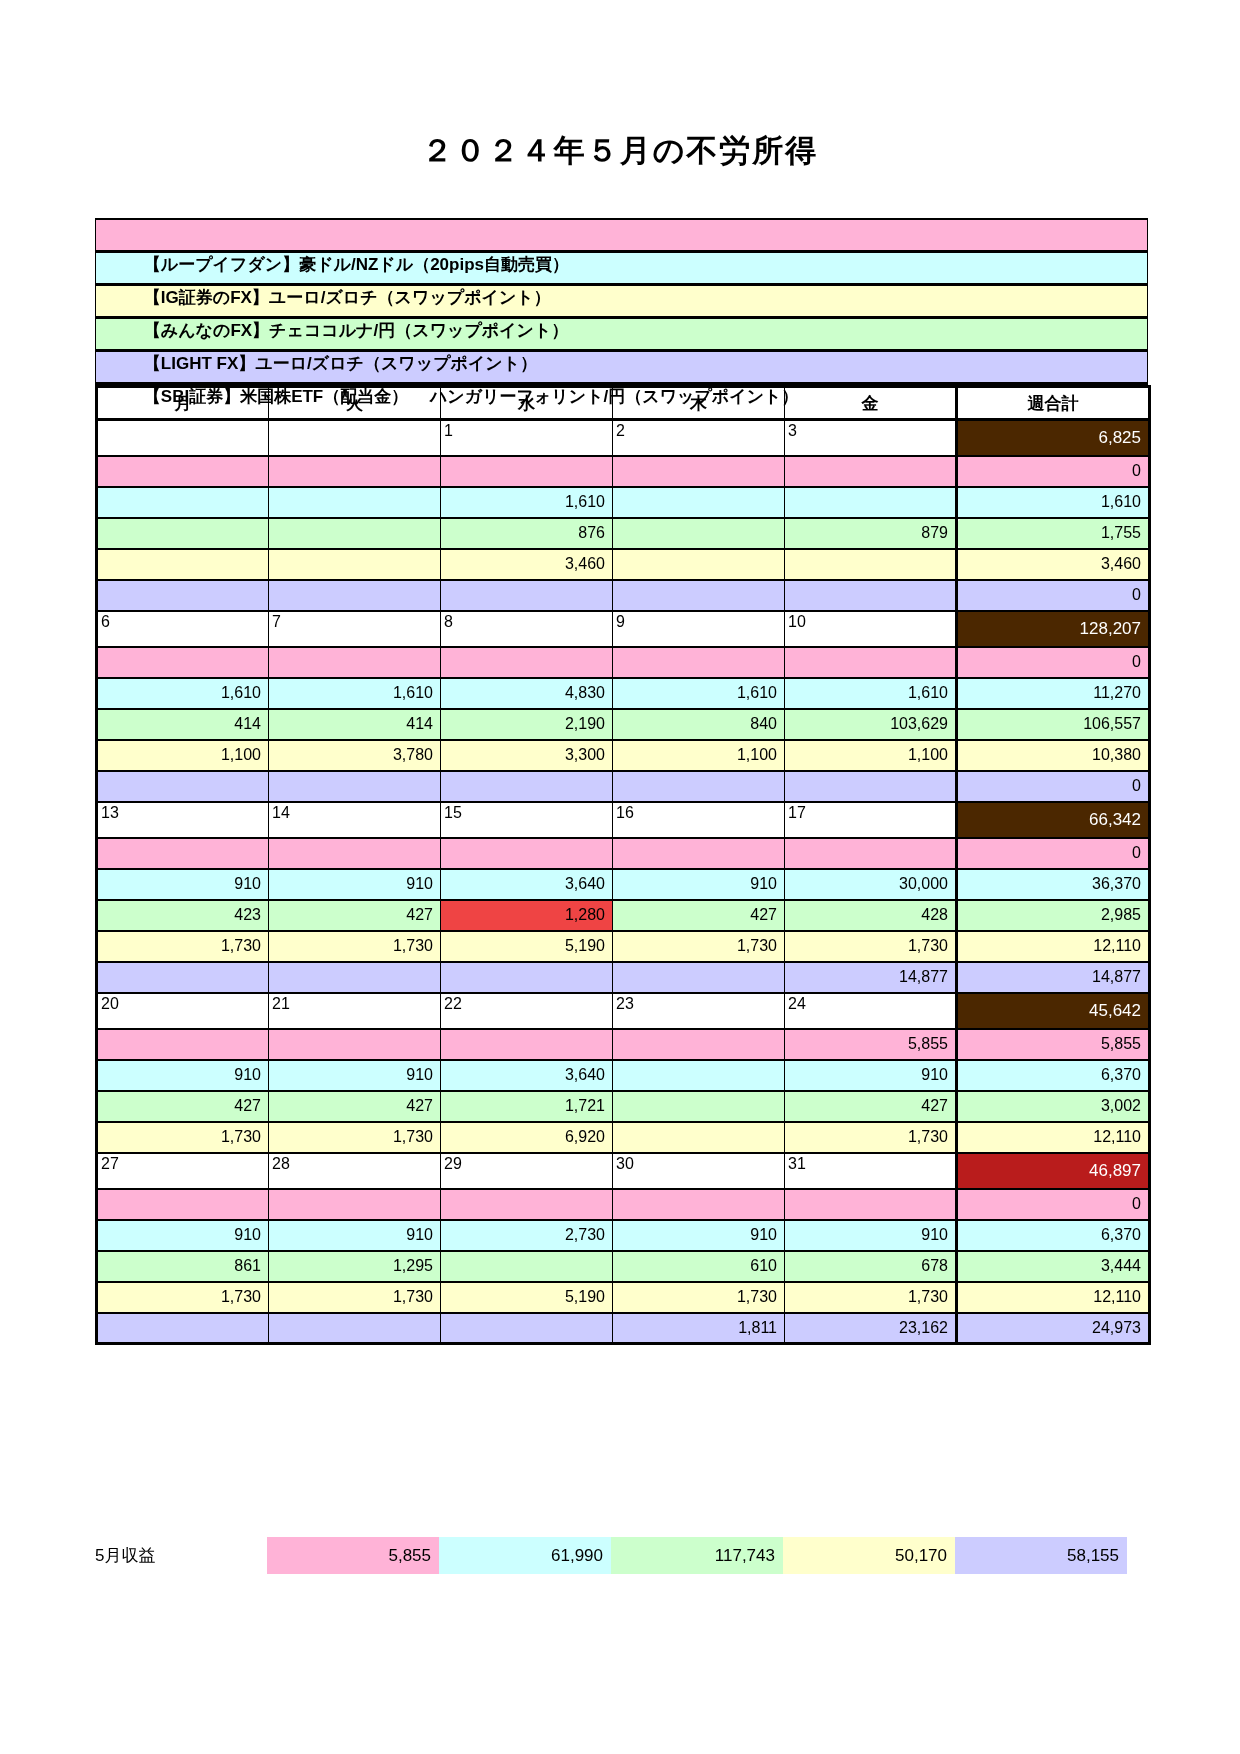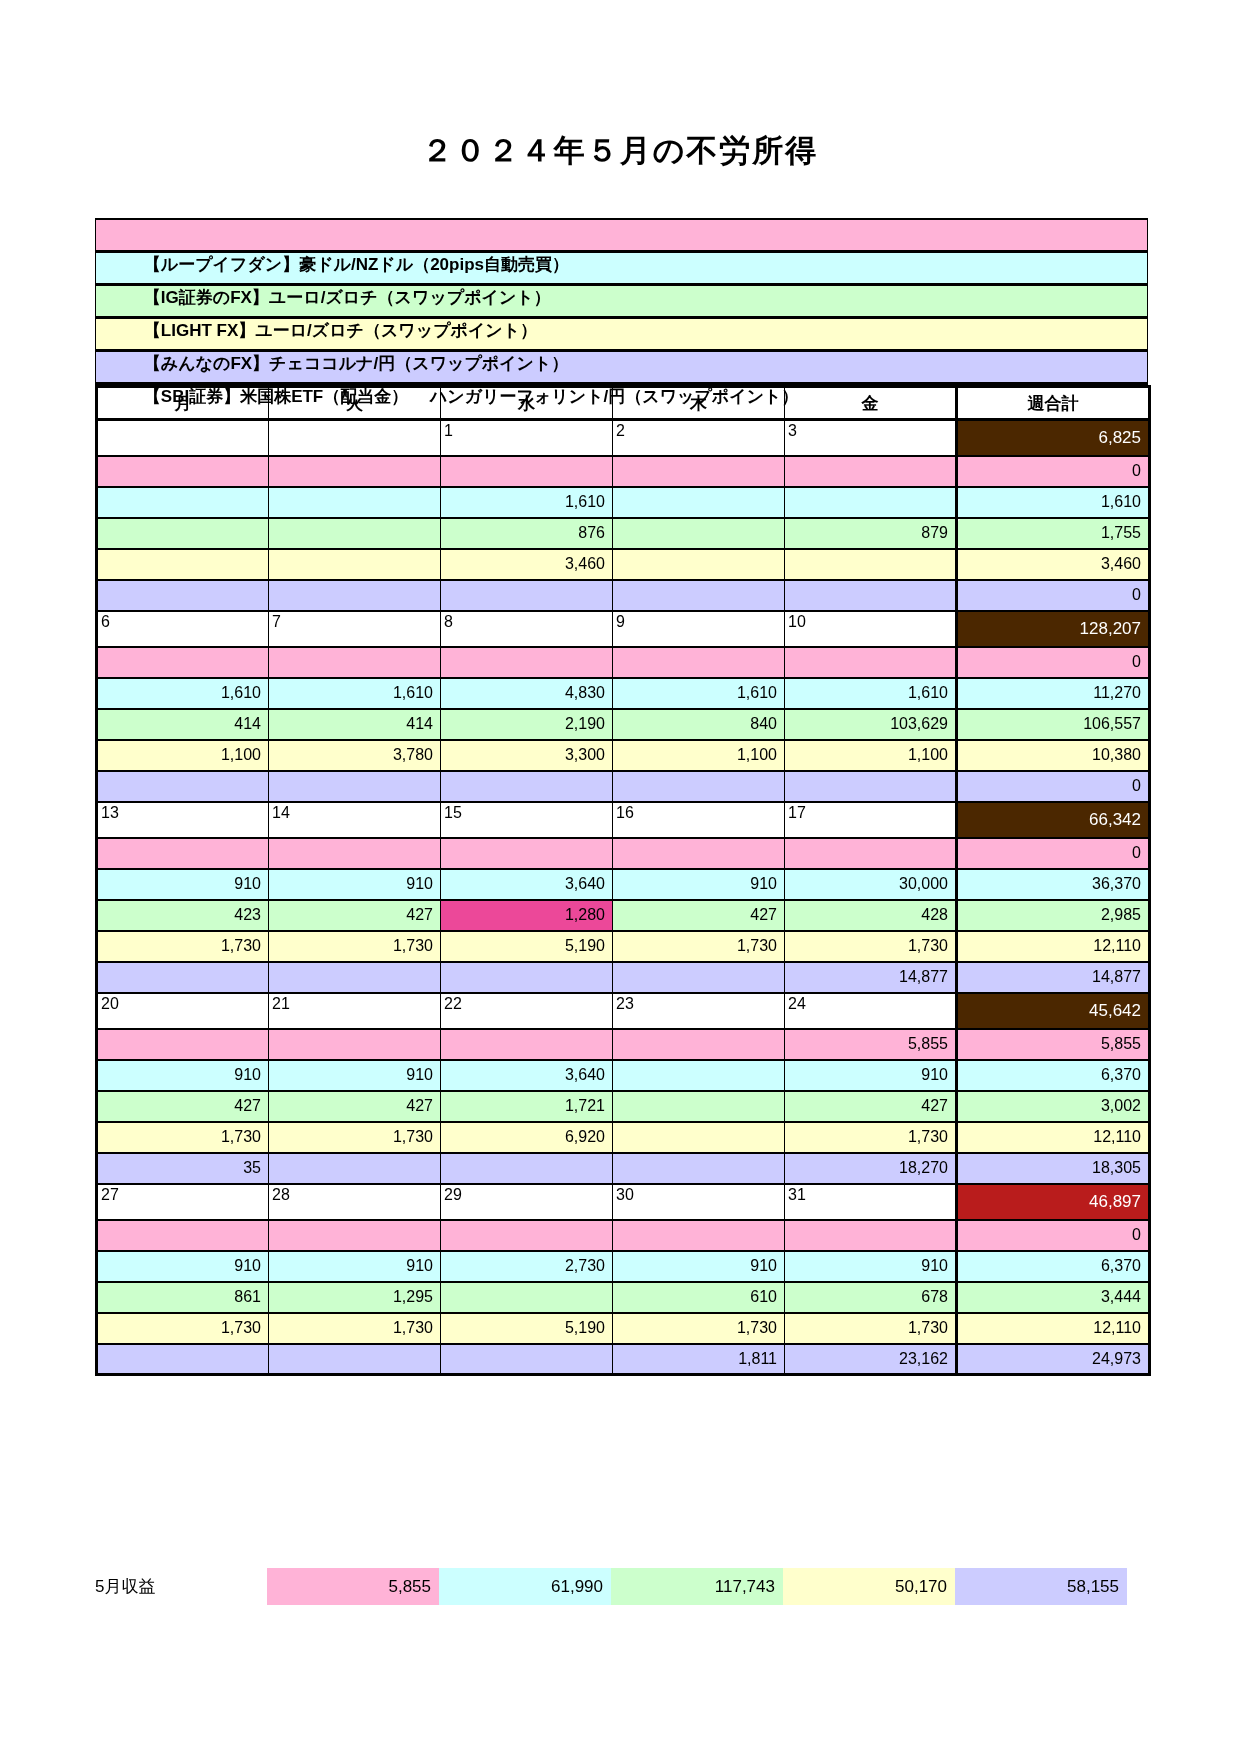--- a/index.html
+++ b/index.html
@@ -68,25 +68,25 @@
 
   <div class="content">
 
     <div class="legend">
       <div class="legend-row" style="background: rgb(255, 179, 215);">
         <span>【ループイフダン】豪ドル/NZドル（20pips自動売買）</span>
       </div>
       <div class="legend-row" style="background: rgb(204, 255, 255);">
         <span>【IG証券のFX】ユーロ/ズロチ（スワップポイント）</span>
       </div>
+      <div class="legend-row" style="background: rgb(255, 255, 204);">
+        <span>【みんなのFX】チェココルナ/円（スワップポイント）</span>
+      </div>
       <div class="legend-row" style="background: rgb(204, 255, 204);">
         <span>【LIGHT FX】ユーロ/ズロチ（スワップポイント）</span>
-      </div>
-      <div class="legend-row" style="background: rgb(255, 255, 204);">
-        <span>【みんなのFX】チェココルナ/円（スワップポイント）</span>
       </div>
       <div class="legend-row" style="background: rgb(204, 204, 255);">
         <span>【SBI証券】米国株ETF（配当金）　 ハンガリーフォリント/円（スワップポイント）</span>
       </div>
     </div>
 
     <table class="cal">
       <colgroup>
         <col class="day">
           <col class="day">
@@ -222,21 +222,21 @@
             <td class="val" style="background: rgb(204, 255, 255);">910</td>
             <td class="val" style="background: rgb(204, 255, 255);">910</td>
             <td class="val" style="background: rgb(204, 255, 255);">3,640</td>
             <td class="val" style="background: rgb(204, 255, 255);">910</td>
             <td class="val" style="background: rgb(204, 255, 255);">30,000</td>
             <td class="val tot" style="background: rgb(204, 255, 255);">36,370</td>
           </tr>
           <tr class="value-row">
             <td class="val" style="background: rgb(204, 255, 204);">423</td>
             <td class="val" style="background: rgb(204, 255, 204);">427</td>
-            <td class="val" style="background: #ec4899;">1,280</td>
+            <td class="val" style="background: #ef4444;">1,280</td>
             <td class="val" style="background: rgb(204, 255, 204);">427</td>
             <td class="val" style="background: rgb(204, 255, 204);">428</td>
             <td class="val tot" style="background: rgb(204, 255, 204);">2,985</td>
           </tr>
           <tr class="value-row">
             <td class="val" style="background: rgb(255, 255, 204);">1,730</td>
             <td class="val" style="background: rgb(255, 255, 204);">1,730</td>
             <td class="val" style="background: rgb(255, 255, 204);">5,190</td>
             <td class="val" style="background: rgb(255, 255, 204);">1,730</td>
             <td class="val" style="background: rgb(255, 255, 204);">1,730</td>
@@ -282,28 +282,20 @@
             <td class="val" style="background: rgb(204, 255, 204);">427</td>
             <td class="val tot" style="background: rgb(204, 255, 204);">3,002</td>
           </tr>
           <tr class="value-row">
             <td class="val" style="background: rgb(255, 255, 204);">1,730</td>
             <td class="val" style="background: rgb(255, 255, 204);">1,730</td>
             <td class="val" style="background: rgb(255, 255, 204);">6,920</td>
             <td class="val" style="background: rgb(255, 255, 204);"></td>
             <td class="val" style="background: rgb(255, 255, 204);">1,730</td>
             <td class="val tot" style="background: rgb(255, 255, 204);">12,110</td>
-          </tr>
-          <tr class="value-row">
-            <td class="val" style="background: rgb(204, 204, 255);">35</td>
-            <td class="val" style="background: rgb(204, 204, 255);"></td>
-            <td class="val" style="background: rgb(204, 204, 255);"></td>
-            <td class="val" style="background: rgb(204, 204, 255);"></td>
-            <td class="val" style="background: rgb(204, 204, 255);">18,270</td>
-            <td class="val tot" style="background: rgb(204, 204, 255);">18,305</td>
           </tr>
           <tr class="date-row">
             <td class="date-cell">27</td>
             <td class="date-cell">28</td>
             <td class="date-cell">29</td>
             <td class="date-cell">30</td>
             <td class="date-cell">31</td>
             <td class="week-total tot" style="background: #b91c1c;">46,897</td>
           </tr>
           <tr class="value-row">

